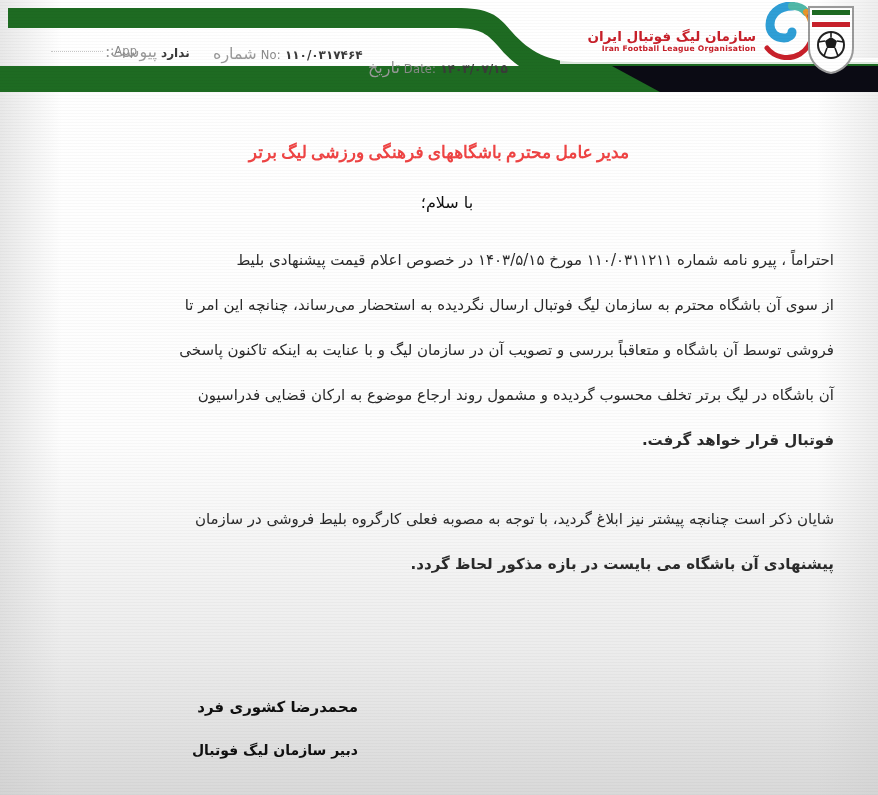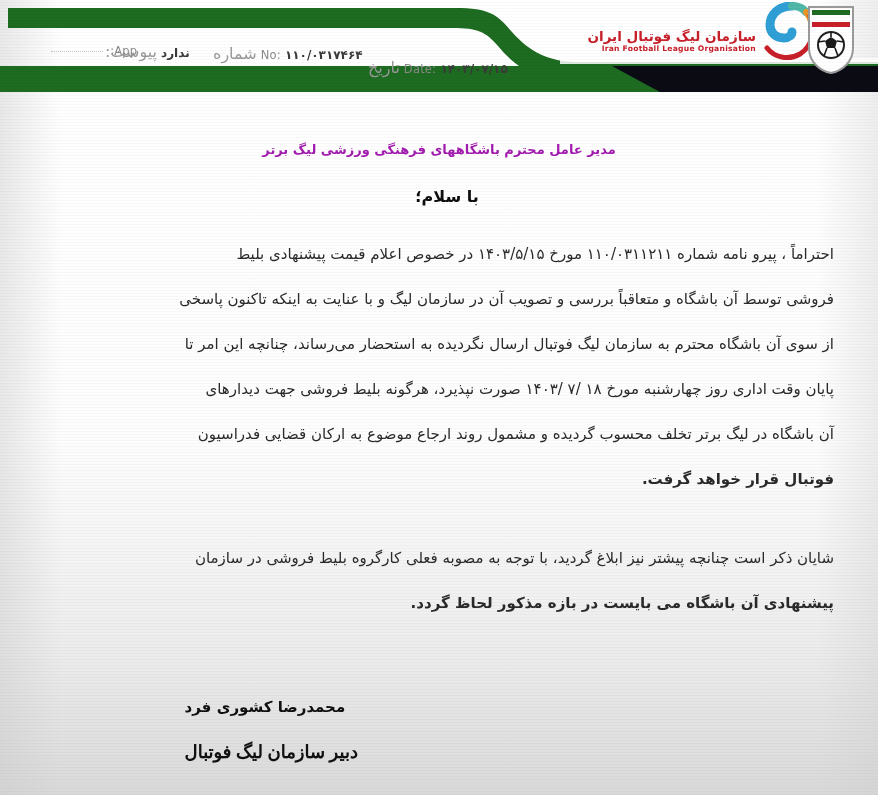--- a/index.html
+++ b/index.html
@@ -139,30 +139,31 @@
     top: 118px;
     left: 0;
     width: 878px;
     z-index: 3;
     direction: rtl;
     text-align: right;
     color: #1b1b1b;
   }
   .salutation {
     margin: 24px 60px 0 60px;
-    font-size: 13px;
+    font-size: 17px;
     font-weight: 700;
     text-align: center;
     letter-spacing: 0px;
-    color: #a21caf;
+    color: #ef4444;
+    font-family: Liberation Serif, serif;
   }
   .greeting {
     margin: 30px 0 0 0;
     font-size: 16px;
-    font-weight: 700;
+    font-weight: 400;
     text-align: center;
     color: #0e0e0e;
     padding-left: 16px;
   }
   .para {
     margin: 0 44px;
     font-size: 15px;
     line-height: 45px;
     color: #2a2a2a;
     text-align: justify;
@@ -177,36 +178,35 @@
   .para .line.ln-center-ish { text-align: center; font-weight: bold; }
   .para .line.ln-right { text-align: right; }
 
   
   .signature {
     position: absolute;
     top: 700px;
     right: 520px;
     z-index: 3;
     direction: rtl;
-    text-align: left;
+    text-align: right;
     line-height: 1.0;
   }
   .sig-name {
     font-size: 15px;
     font-weight: 700;
     color: #101010;
     white-space: nowrap;
   }
   .sig-title {
     margin-top: 28px;
-    font-size: 18px;
+    font-size: 14px;
     font-weight: 700;
     color: #101010;
     white-space: nowrap;
-    font-family: Liberation Serif, serif;
   }
 
   
   .noise {
     position: absolute;
     inset: 0;
     z-index: 6;
     pointer-events: none;
     opacity: 0.05;
     background-image:
@@ -293,23 +293,22 @@
   </div>
 
   <div class="body">
 
     <div class="salutation">مدیر عامل محترم باشگاههای فرهنگی ورزشی لیگ برتر</div>
 
     <div class="greeting">با سلام؛</div>
 
     <div class="para p1">
       <span class="line ln-right">احتراماً ، پیرو نامه شماره ۱۱۰/۰۳۱۱۲۱۱ مورخ ۱۴۰۳/۵/۱۵ در خصوص اعلام قیمت پیشنهادی بلیط</span>
+      <span class="line ln-right">از سوی آن باشگاه محترم به سازمان لیگ فوتبال ارسال نگردیده  به استحضار می‌رساند، چنانچه این امر تا</span>
       <span class="line ln-right">فروشی توسط آن باشگاه و متعاقباً بررسی و تصویب آن در سازمان لیگ و با عنایت به اینکه تاکنون پاسخی</span>
-      <span class="line ln-right">از سوی آن باشگاه محترم به سازمان لیگ فوتبال ارسال نگردیده  به استحضار می‌رساند، چنانچه این امر تا</span>
-      <span class="line ln-right">پایان وقت اداری روز چهارشنبه مورخ ۱۸ /۷ /۱۴۰۳ صورت نپذیرد، هرگونه بلیط فروشی جهت دیدارهای</span>
       <span class="line ln-right">آن باشگاه در لیگ برتر تخلف محسوب گردیده و مشمول روند ارجاع موضوع به ارکان قضایی فدراسیون</span>
       <span class="line ln-center-ish">فوتبال قرار خواهد گرفت.</span>
     </div>
 
     <div class="para p2">
       <span class="line ln-right">شایان ذکر است چنانچه پیشتر نیز ابلاغ گردید، با توجه به مصوبه فعلی کارگروه بلیط فروشی در سازمان</span>
       <span class="line ln-center-ish">پیشنهادی آن باشگاه می بایست در بازه مذکور لحاظ گردد.</span>
     </div>
   </div>
 

